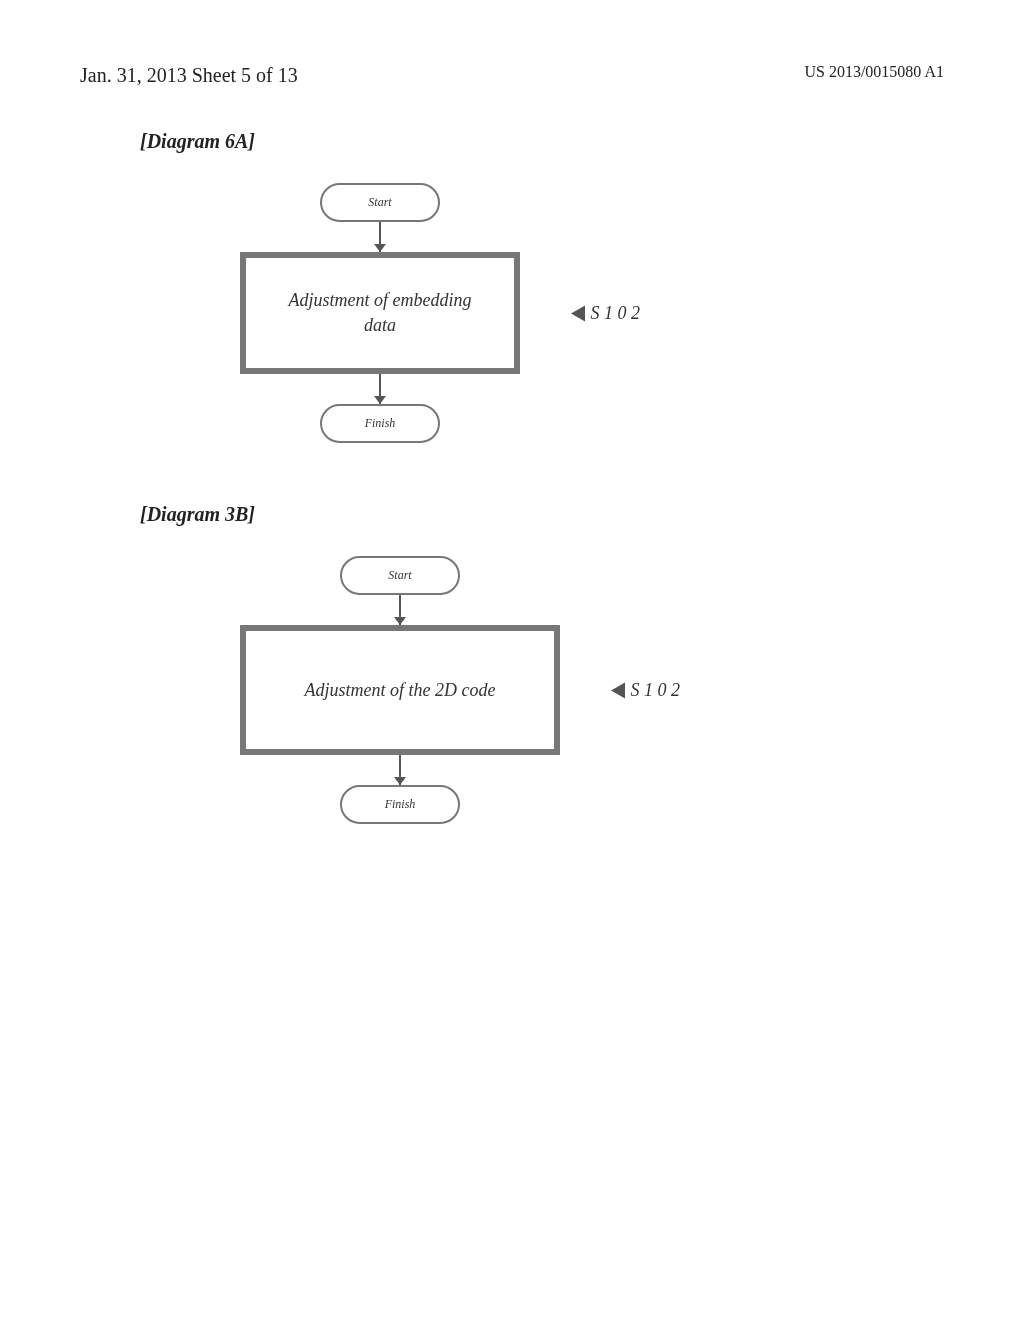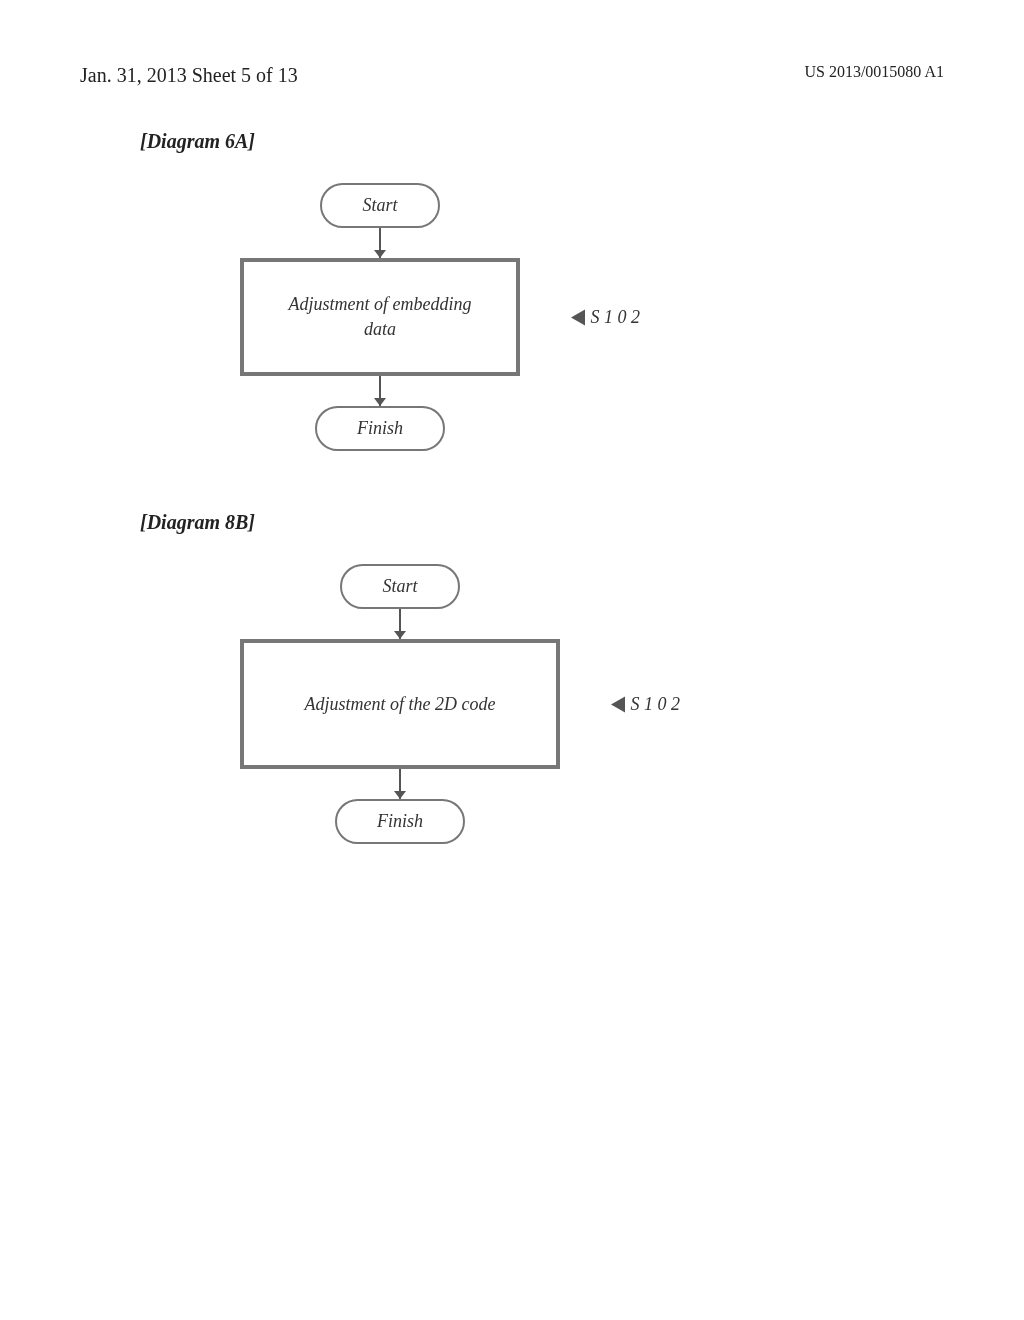--- a/index.html
+++ b/index.html
@@ -84,30 +84,30 @@
       flex-direction: column;
       align-items: center;
       position: relative;
     }
 
     
     .rounded-box {
       border: 2px solid #666;
       border-radius: 30px;
       padding: 10px 40px;
-      font-size: 18px;
+      font-size: 12px;
       color: #333;
       background: #fff;
       text-align: center;
       min-width: 120px;
     }
 
     
     .process-box {
-      border: 4px solid #84cc16;
+      border: 6px solid #84cc16;
       padding: 30px 40px;
       font-size: 18px;
       color: #333;
       background: #fff;
       text-align: center;
       width: 280px;
       min-height: 100px;
       display: flex;
       align-items: center;
       justify-content: center;
@@ -199,21 +199,21 @@
         </div>
 
         <div class="connector"></div>
 
         <div class="rounded-box">Finish</div>
       </div>
     </div>
   </div>
 
   <div class="diagram-section">
-    <div class="diagram-label">[Diagram 8B]</div>
+    <div class="diagram-label">[Diagram 3B]</div>
 
     <div class="flowchart">
       <div class="flowchart-inner">
 
         <div class="rounded-box">Start</div>
 
         <div class="connector"></div>
 
         <div class="process-wrapper">
           <div class="process-box" style="min-height: 130px; width: 320px;">

